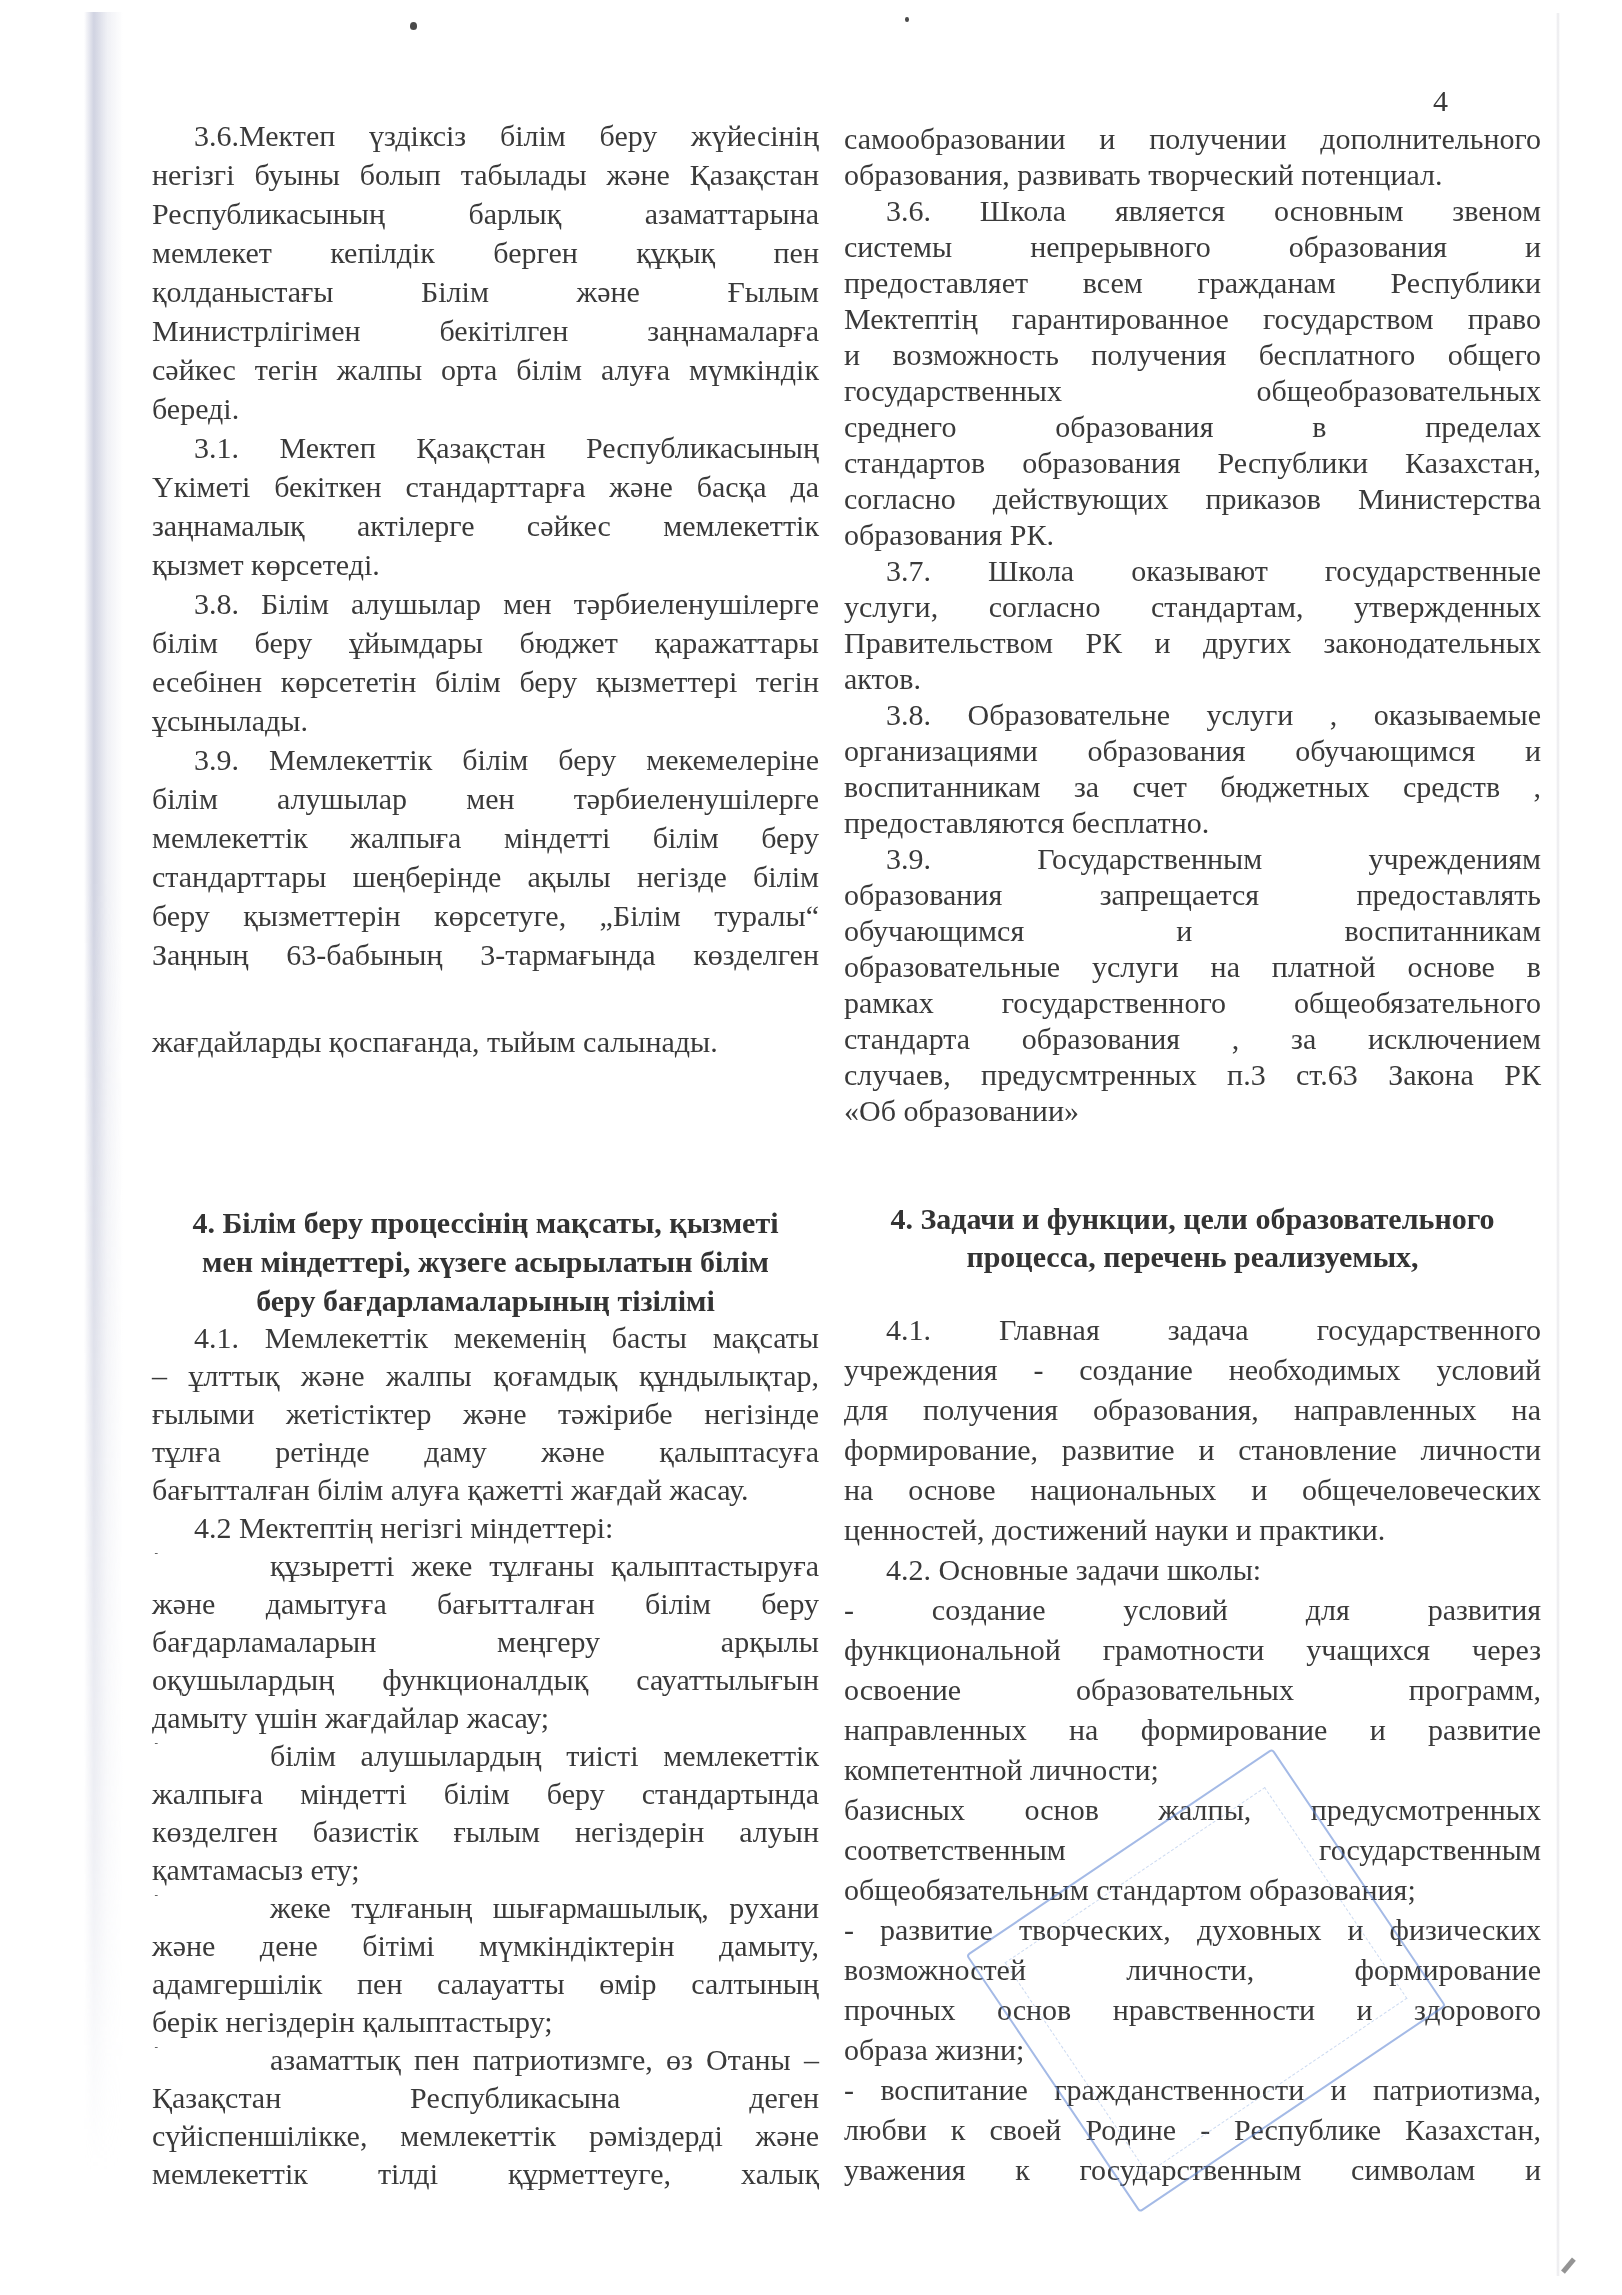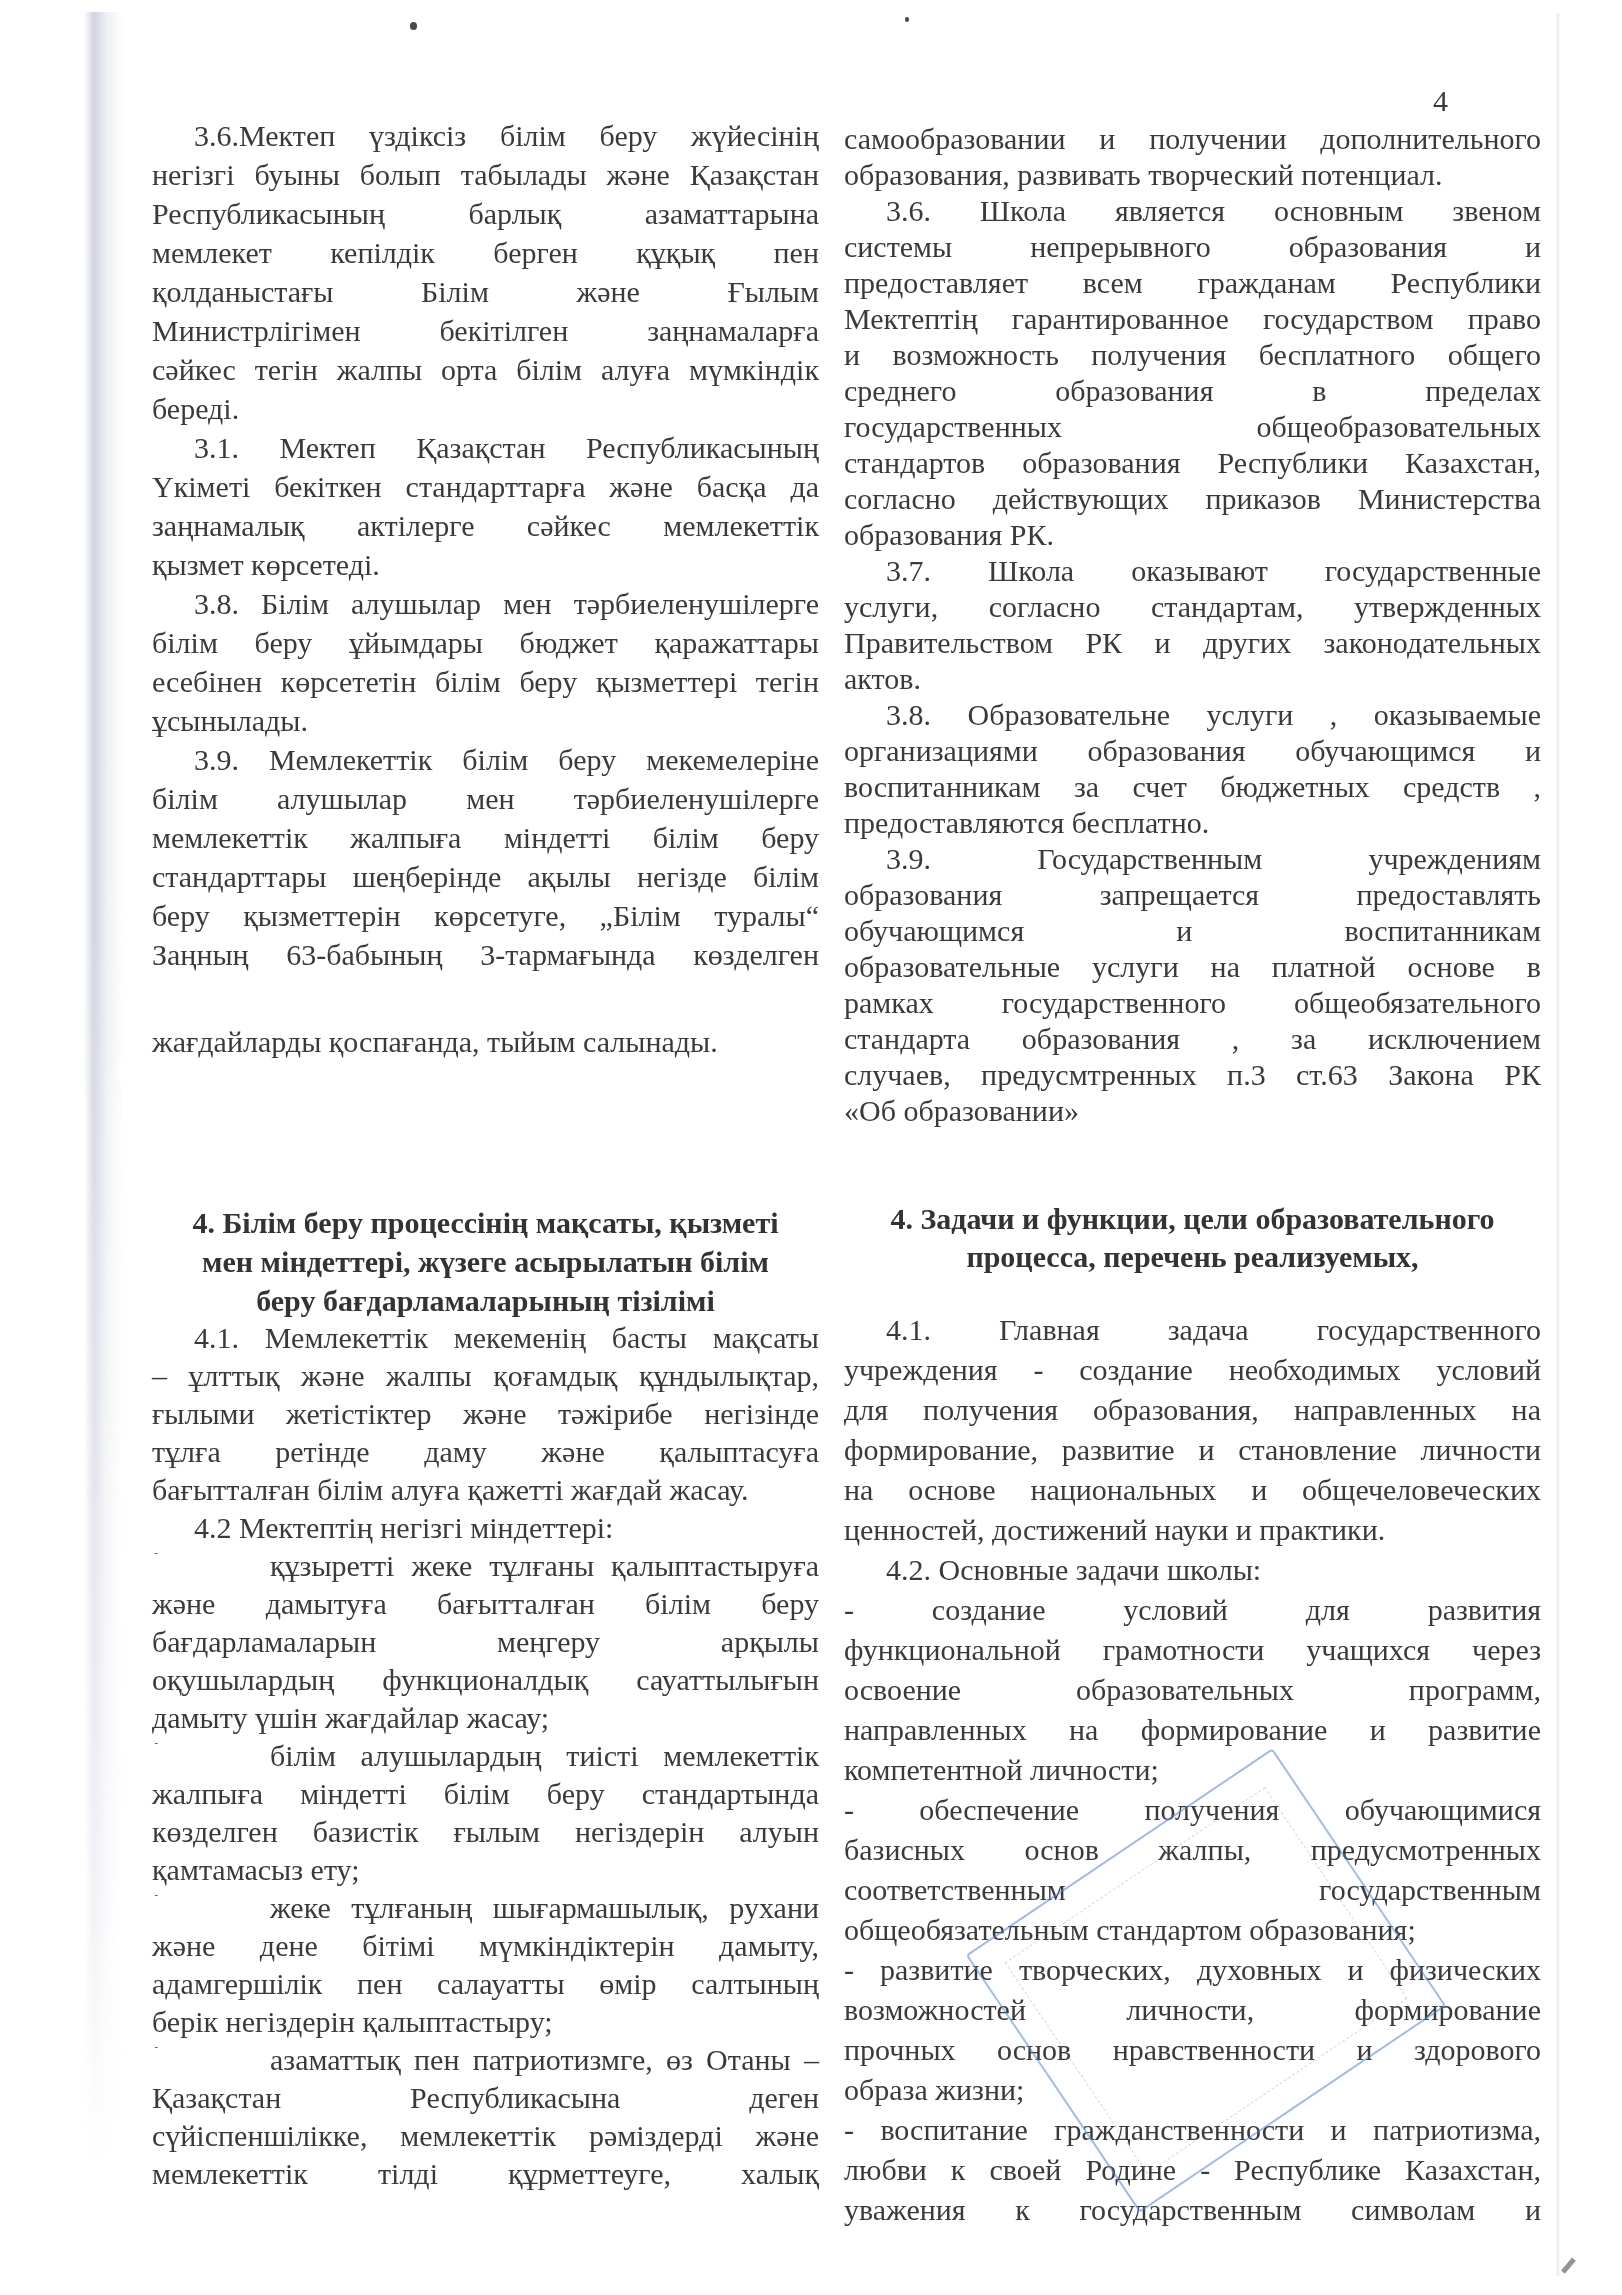--- a/index.html
+++ b/index.html
@@ -159,22 +159,22 @@
       <div>
         <span class="line" style="line-height: 36px; height: 36px;">самообразовании и получении дополнительного</span>
         <span class="line last" style="line-height: 36px; height: 36px;">образования, развивать творческий потенциал.</span>
       </div>
       <div>
         <span class="line indent" style="line-height: 36px; height: 36px;">3.6. Школа является основным звеном</span>
         <span class="line" style="line-height: 36px; height: 36px;">системы непрерывного образования и</span>
         <span class="line" style="line-height: 36px; height: 36px;">предоставляет всем гражданам Республики</span>
         <span class="line" style="line-height: 36px; height: 36px;">Мектептің гарантированное государством право</span>
         <span class="line" style="line-height: 36px; height: 36px;">и возможность получения бесплатного общего</span>
+        <span class="line" style="line-height: 36px; height: 36px;">государственных общеобразовательных</span>
         <span class="line" style="line-height: 36px; height: 36px;">среднего образования в пределах</span>
-        <span class="line" style="line-height: 36px; height: 36px;">государственных общеобразовательных</span>
         <span class="line" style="line-height: 36px; height: 36px;">стандартов образования Республики Казахстан,</span>
         <span class="line" style="line-height: 36px; height: 36px;">согласно действующих приказов Министерства</span>
         <span class="line last" style="line-height: 36px; height: 36px; text-align: center;">образования РК.</span>
       </div>
       <div>
         <span class="line indent" style="line-height: 36px; height: 36px;">3.7. Школа оказывают государственные</span>
         <span class="line" style="line-height: 36px; height: 36px;">услуги, согласно стандартам, утвержденных</span>
         <span class="line" style="line-height: 36px; height: 36px;">Правительством РК и других законодательных</span>
         <span class="line last" style="line-height: 36px; height: 36px;">актов.</span>
       </div>
@@ -212,21 +212,20 @@
         <span class="line last indent" style="line-height: 40px; height: 40px;">4.2. Основные задачи школы:</span>
       </div>
       <div>
         <span class="line" style="line-height: 40px; height: 40px; font-family: Liberation Serif, serif;">- создание условий для развития</span>
         <span class="line" style="line-height: 40px; height: 40px;">функциональной грамотности учащихся через</span>
         <span class="line" style="line-height: 40px; height: 40px;">освоение образовательных программ,</span>
         <span class="line" style="line-height: 40px; height: 40px;">направленных на формирование и развитие</span>
         <span class="line last" style="line-height: 40px; height: 40px;">компетентной личности;</span>
       </div>
       <div>
-        <span class="line" style="line-height: 40px; height: 40px;">- обеспечение получения обучающимися</span>
         <span class="line" style="line-height: 40px; height: 40px;">базисных основ жалпы, предусмотренных</span>
         <span class="line" style="line-height: 40px; height: 40px;">соответственным государственным</span>
         <span class="line last" style="line-height: 40px; height: 40px;">общеобязательным стандартом образования;</span>
       </div>
       <div>
         <span class="line" style="line-height: 40px; height: 40px;">- развитие творческих, духовных и физических</span>
         <span class="line" style="line-height: 40px; height: 40px;">возможностей личности, формирование</span>
         <span class="line" style="line-height: 40px; height: 40px;">прочных основ нравственности и здорового</span>
         <span class="line last" style="line-height: 40px; height: 40px;">образа жизни;</span>
       </div>

